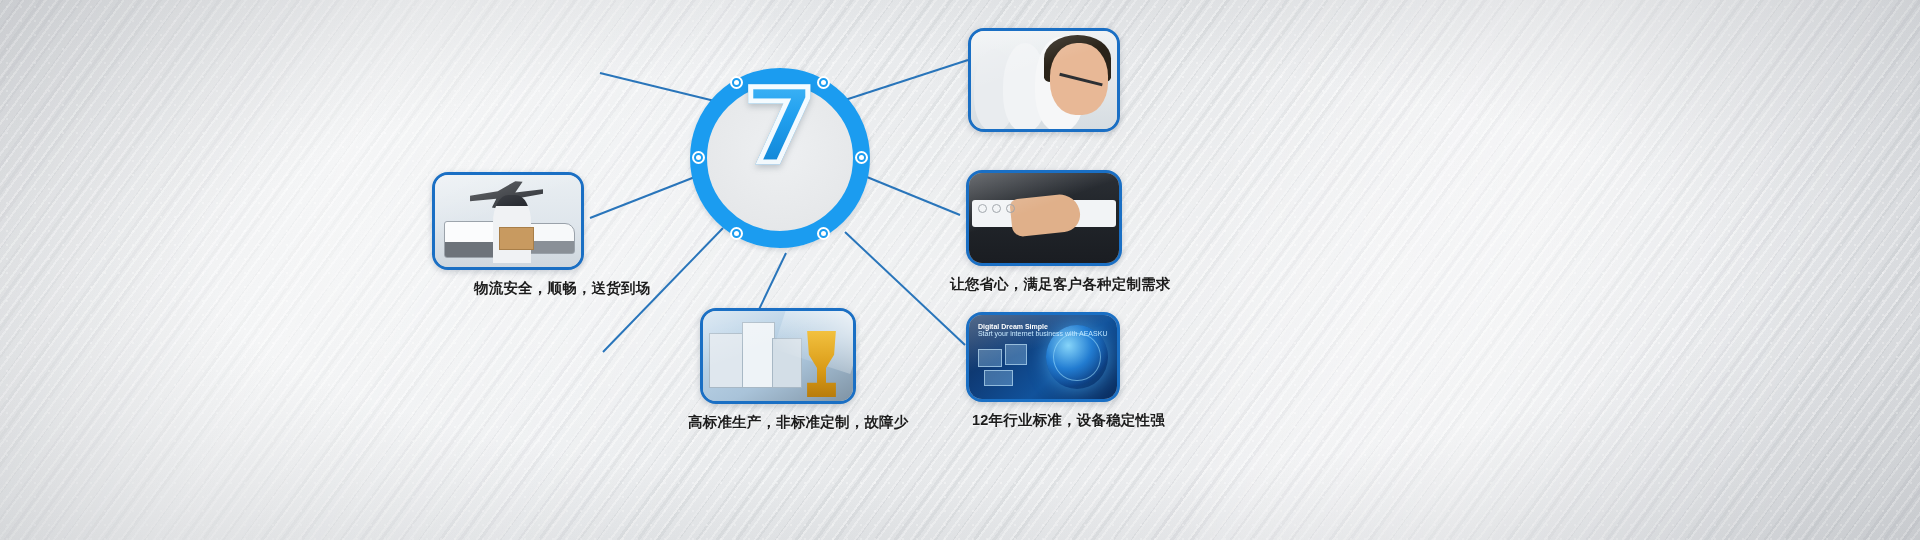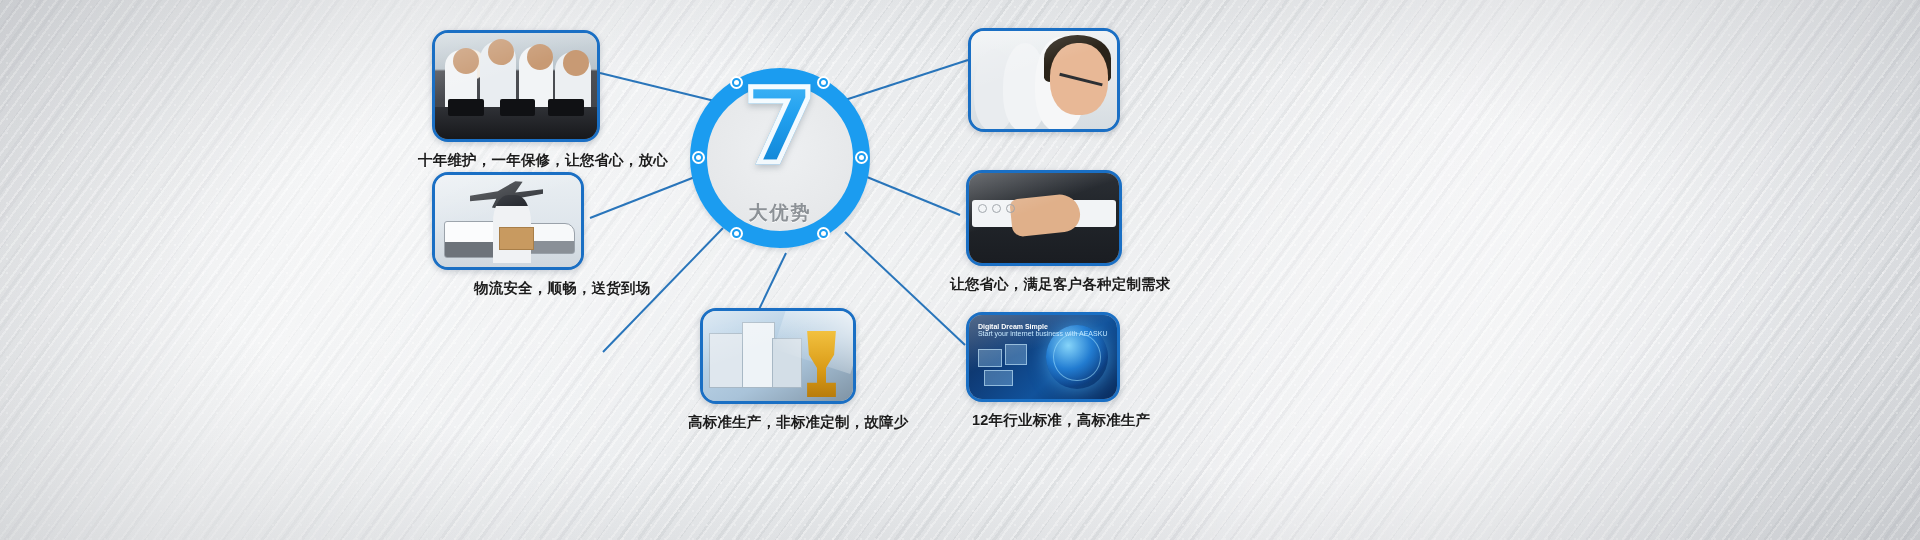--- a/index.html
+++ b/index.html
@@ -289,43 +289,22 @@
 
   <div id="hub">
     <div class="hub-ring"></div>
     <span class="hub-dot d1"></span>
     <span class="hub-dot d2"></span>
     <span class="hub-dot d3"></span>
     <span class="hub-dot d4"></span>
     <span class="hub-dot d5"></span>
     <span class="hub-dot d6"></span>
     <div class="hub-num">7</div>
-    <div class="hub-sub">大优势</div>
-  </div>
-
-  <div class="feature" style="left:432px; top:30px;">
-    <div class="thumb" style="width:168px;height:112px;">
-      <div class="photo ph-meeting">
-        <span class="m1"></span>
-          <span class="m2"></span>
-          <span class="m3"></span>
-          <span class="m4"></span>
-        <span class="head h1"></span>
-          <span class="head h2"></span>
-          <span class="head h3"></span>
-          <span class="head h4"></span>
-        <span class="desk"></span>
-        <span class="lap l1"></span>
-          <span class="lap l2"></span>
-          <span class="lap l3"></span>
-      </div>
-      <div class="gloss"></div>
-    </div>
-    <div class="caption" style="margin-left:-14px;">十年维护，一年保修，让您省心，放心</div>
-  </div>
+  </div>
+
 
   <div class="feature" style="left:432px; top:172px;">
     <div class="thumb" style="width:152px;height:98px;">
       <div class="photo ph-logistics">
         <span class="plane"></span>
         <span class="truck"></span>
         <span class="van"></span>
         <span class="man"></span>
         <span class="box"></span>
       </div>
@@ -387,16 +366,16 @@
         <span class="card k1"></span>
           <span class="card k2"></span>
           <span class="card k3"></span>
         <span class="hdr">
           <b>Digital Dream Simple</b><br>
           <span>Start your internet business with AEASKU</span>
         </span>
       </div>
       <div class="gloss"></div>
     </div>
-    <div class="caption" style="margin-left:6px;">12年行业标准，高标准生产</div>
+    <div class="caption" style="margin-left:6px;">12年行业标准，设备稳定性强</div>
   </div>
 
 </div>
 
 </body></html>

